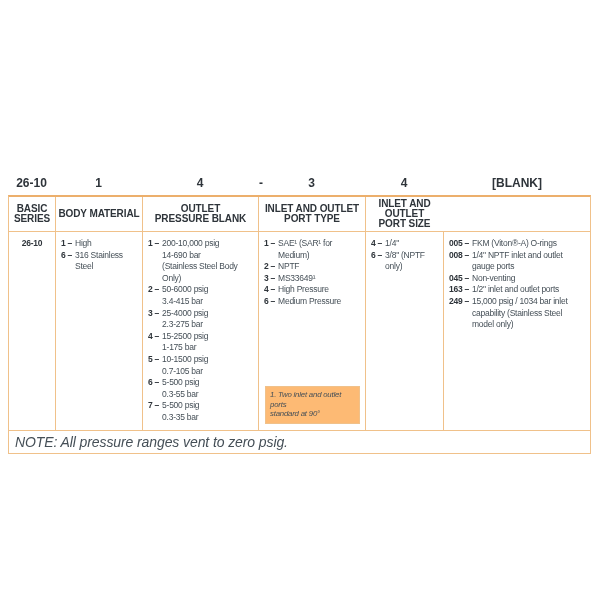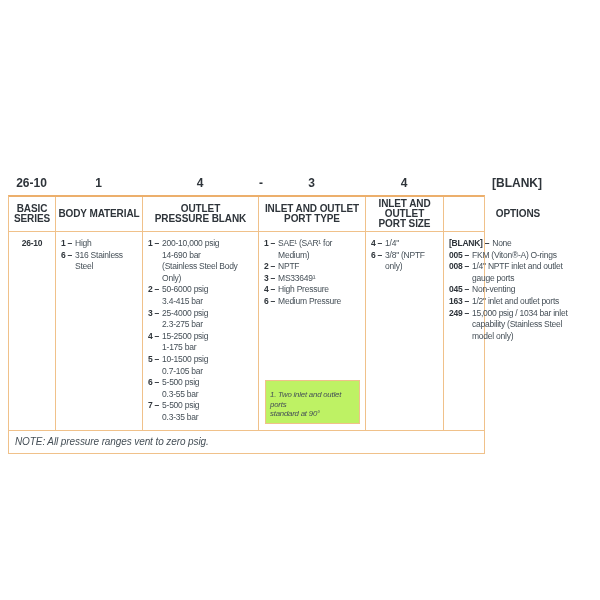--- a/index.html
+++ b/index.html
@@ -7,21 +7,21 @@
     position:relative;
     width:600px;height:600px;
     background:#ffffff;
     font-family:"Liberation Sans","DejaVu Sans",sans-serif;
     color:#454F57;
     overflow:hidden;
   }
   .wrap{
     position:absolute;
     left:8px;top:171px;
-    width:477px;
+    width:583px;
   }
   
   .code-row{
     position:relative;
     display:grid;
     grid-template-columns:47px 87px 116px 107px 78px 148px;
     height:24px;
   }
   .code-cell{
     display:flex;align-items:center;justify-content:center;
@@ -80,35 +80,35 @@
     flex:0 0 auto;
   }
   .item .v{
     white-space:pre-line;
     color:#454F57;
   }
   .footnote-box{
     position:absolute;
     left:6px;right:5px;bottom:6px;
     border:1px solid #F0C18A;
-    padding:9px 3px 4px 4px;
+    padding:3px 3px 4px 4px;
     font-size:7.8px;
     font-style:italic;
     line-height:9.5px;
     color:#454F57;
     letter-spacing:-0.2px;
     white-space:pre-line;
-    background:#bef264;
+    background:#fdba74;
   }
   .note-row{
     border-top:1px solid #F0C18A;
     height:22px;
     display:flex;align-items:center;
     padding-left:6px;
-    font-size:10px;font-style:italic;
+    font-size:14px;font-style:italic;
     color:#454F57;
     letter-spacing:-0.1px;
   }
 </style>
 </head>
 <body>
 
 <div class="page">
   <div class="wrap">
 
@@ -126,21 +126,20 @@
 
       <div class="row head">
         <div class="cell hcell">BASIC SERIES</div>
         <div class="cell hcell">BODY MATERIAL</div>
         <div class="cell hcell">OUTLET
 PRESSURE BLANK</div>
         <div class="cell hcell">INLET AND OUTLET
 PORT TYPE</div>
         <div class="cell hcell">INLET AND OUTLET
 PORT SIZE</div>
-        <div class="cell hcell">OPTIONS</div>
       </div>
 
       <div class="row">
 
         <div class="cell bcell center">
           <span>26-10</span>
         </div>
 
         <div class="cell bcell">
           <div class="item">
@@ -223,24 +222,20 @@
               <span class="v">1/4"</span>
             </div>
           <div class="item">
               <span class="k">6 –</span>
               <span class="v">3/8" (NPTF only)</span>
             </div>
         </div>
 
         <div class="cell bcell">
           <div class="item">
-              <span class="k">[BLANK] –</span>
-              <span class="v">None</span>
-            </div>
-          <div class="item">
               <span class="k">005 –</span>
               <span class="v">FKM (Viton®-A) O-rings</span>
             </div>
           <div class="item">
               <span class="k">008 –</span>
               <span class="v">1/4" NPTF inlet and outlet
 gauge ports</span>
             </div>
           <div class="item">
               <span class="k">045 –</span>

